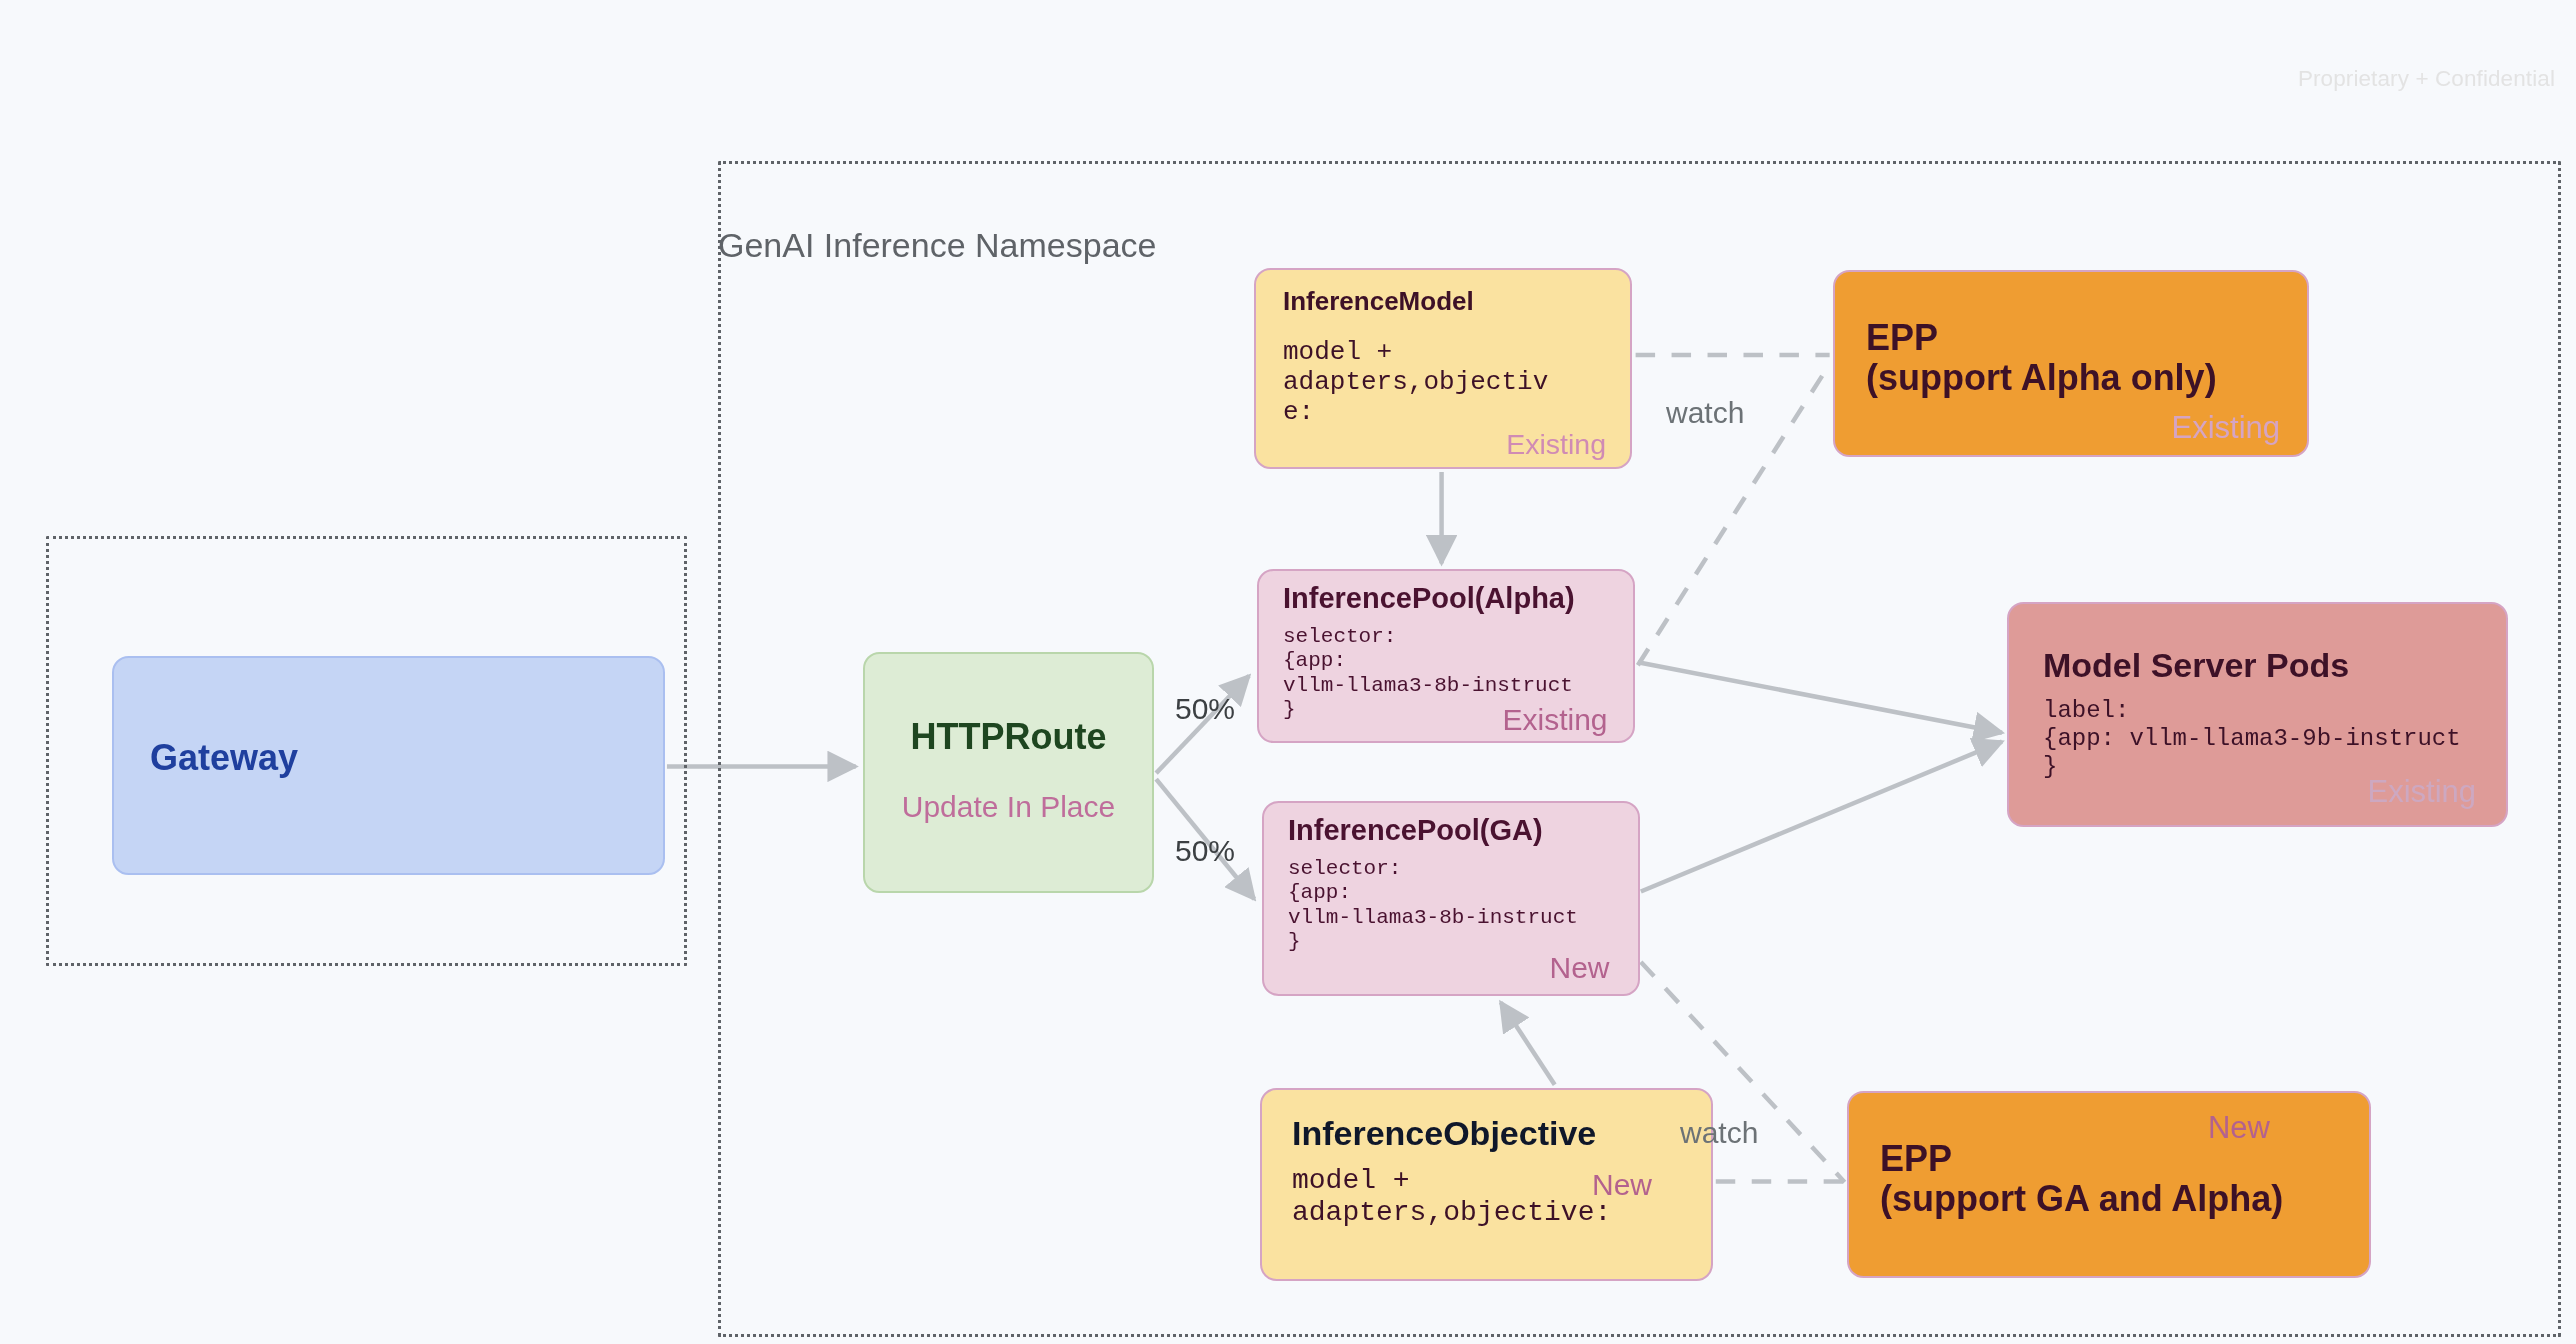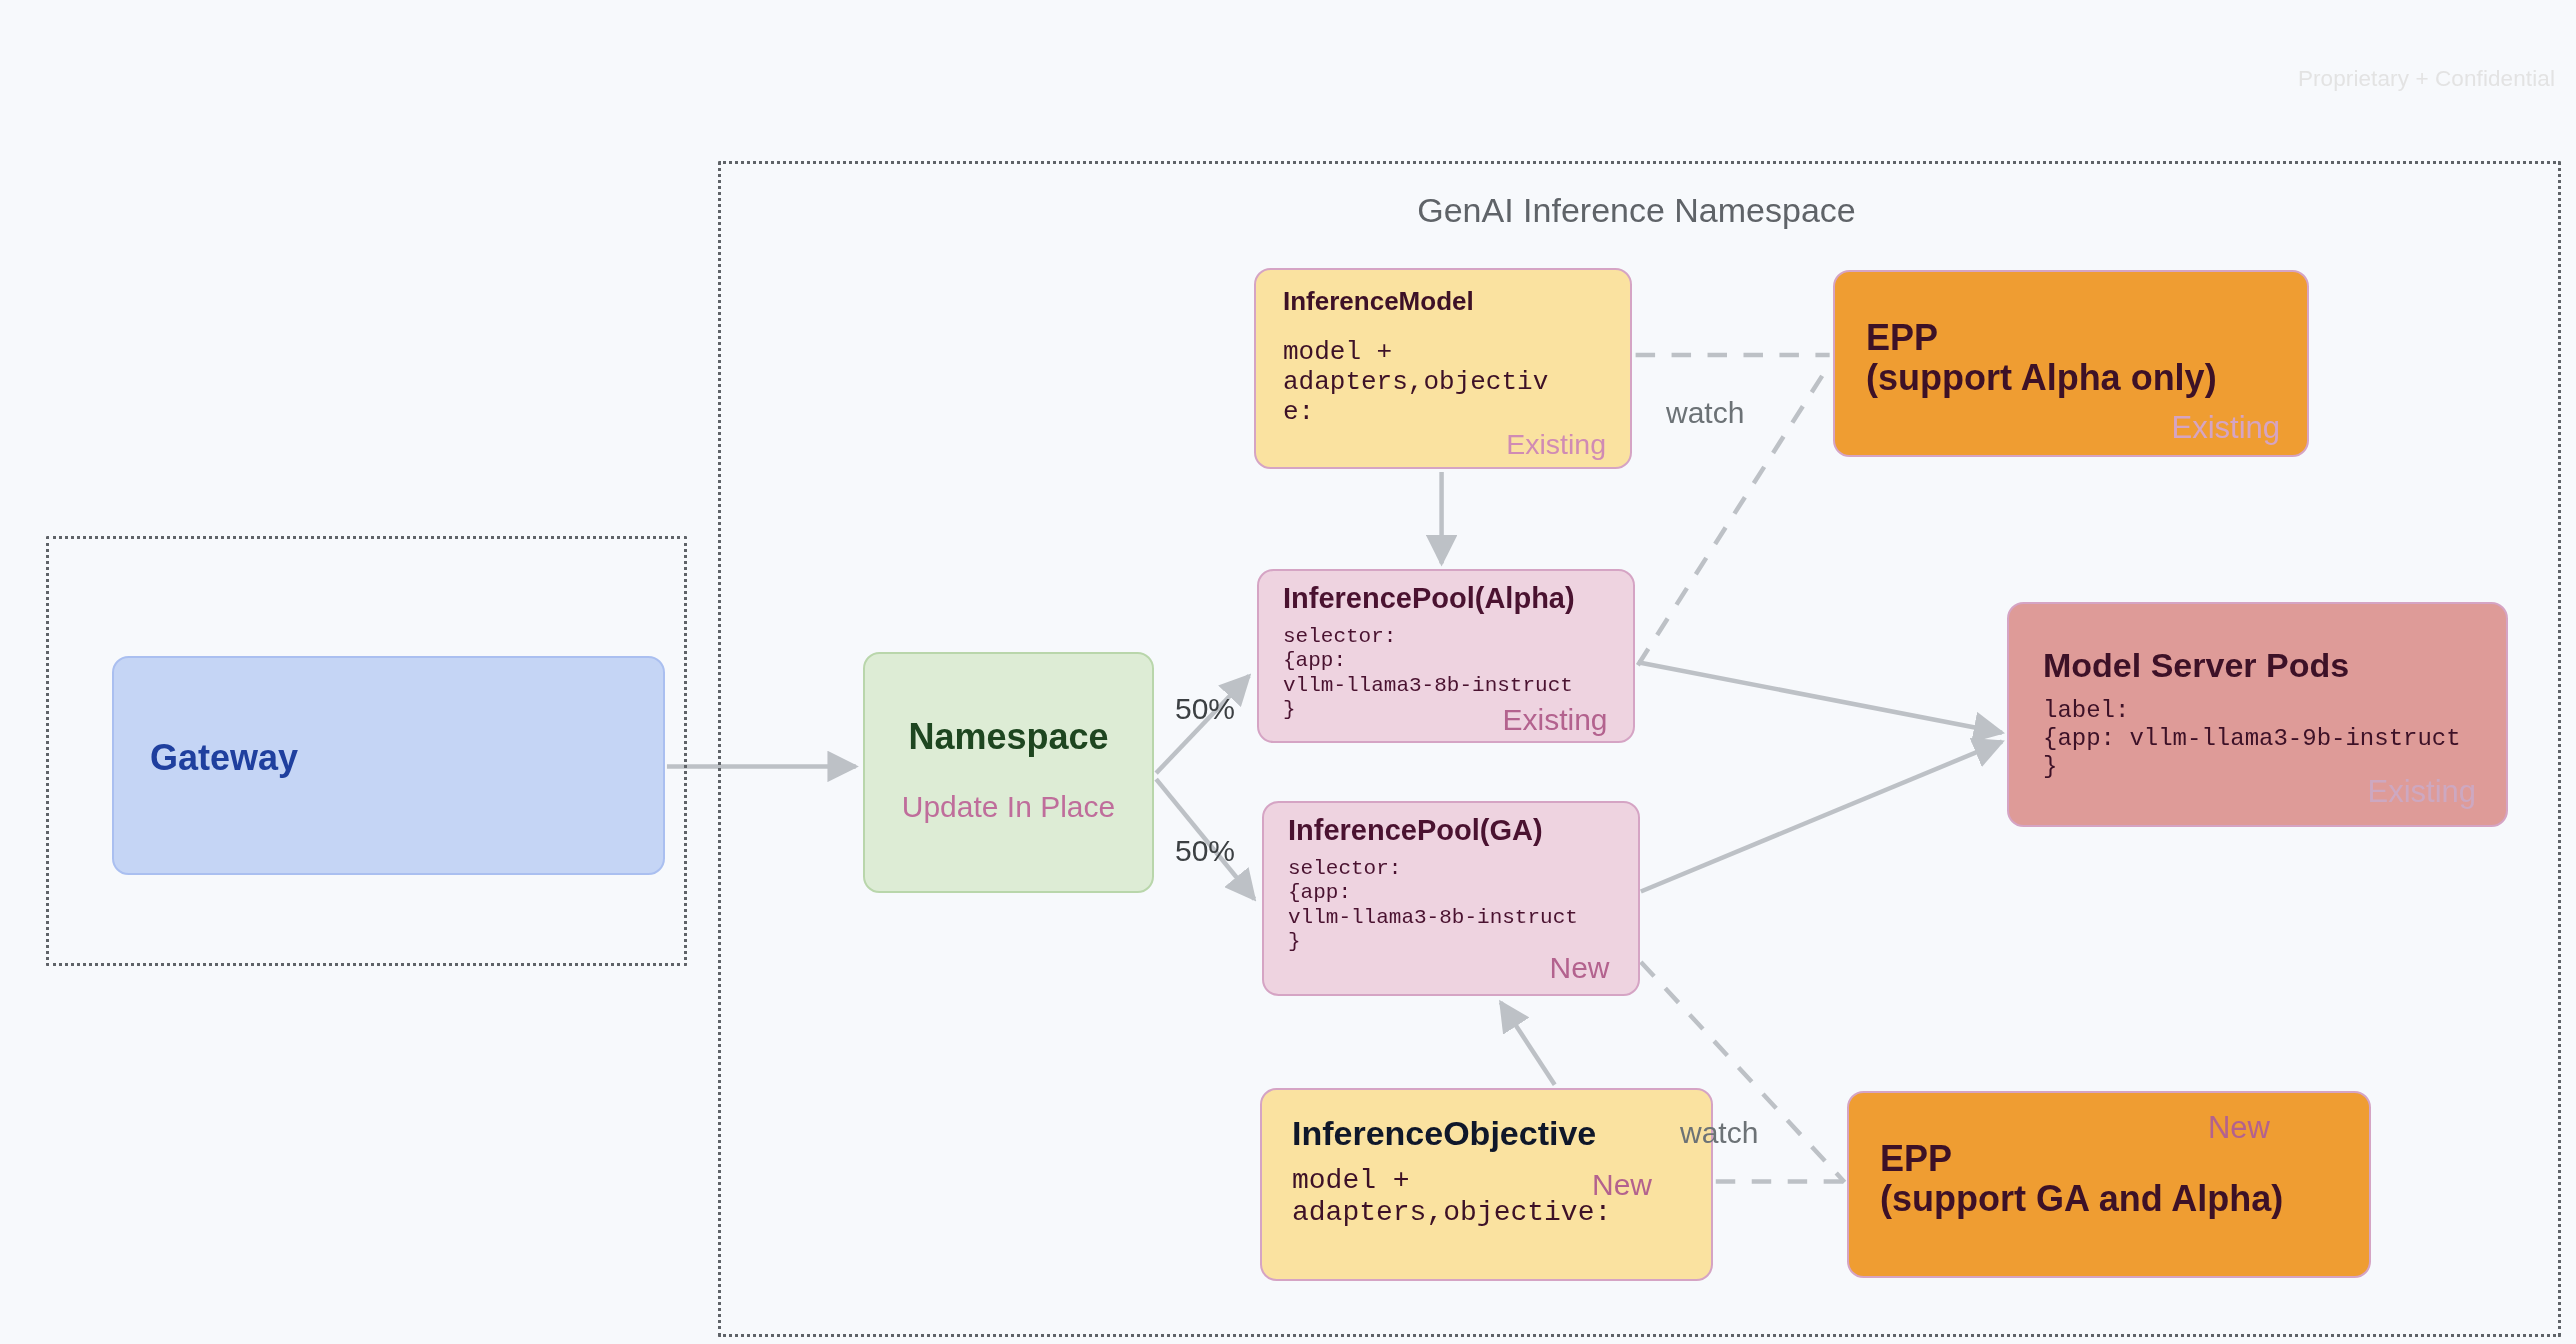--- a/index.html
+++ b/index.html
@@ -35,21 +35,21 @@
     position: absolute;
     border: 3px dotted #5f6368;
     border-radius: 1.5px;
     background: transparent;
   }
   .ns-title {
     position: absolute;
     font-size: 34px;
     color: #5f6368;
     white-space: nowrap;
-    text-align: center;
+    margin-top: 35px;
   }
   .node {
     position: absolute;
     border-radius: 16.5px;
     box-sizing: border-box;
     overflow: hidden;
   }
   .node .title {
     font-weight: bold;
     line-height: 1.12;
@@ -254,21 +254,21 @@
   <div class="ns" style="left:46px; top:536px; width:635px; height:424px;"></div>
 
   <div class="ns" style="left:718px; top:161px; width:1837px; height:1170px;"></div>
   <div class="ns-title" style="left:718px; top:191px; width:1837px;">GenAI Inference Namespace</div>
 
   <div class="node" id="gateway">
     <div class="title">Gateway</div>
   </div>
 
   <div class="node" id="httproute">
-    <div class="title">Namespace</div>
+    <div class="title">HTTPRoute</div>
     <div class="sub">Update In Place</div>
   </div>
 
   <div class="node" id="inference-model">
     <div class="title">InferenceModel</div>
     <div class="body">model +
 adapters,objectiv
 e:</div>
     <div class="badge">Existing</div>
   </div>

